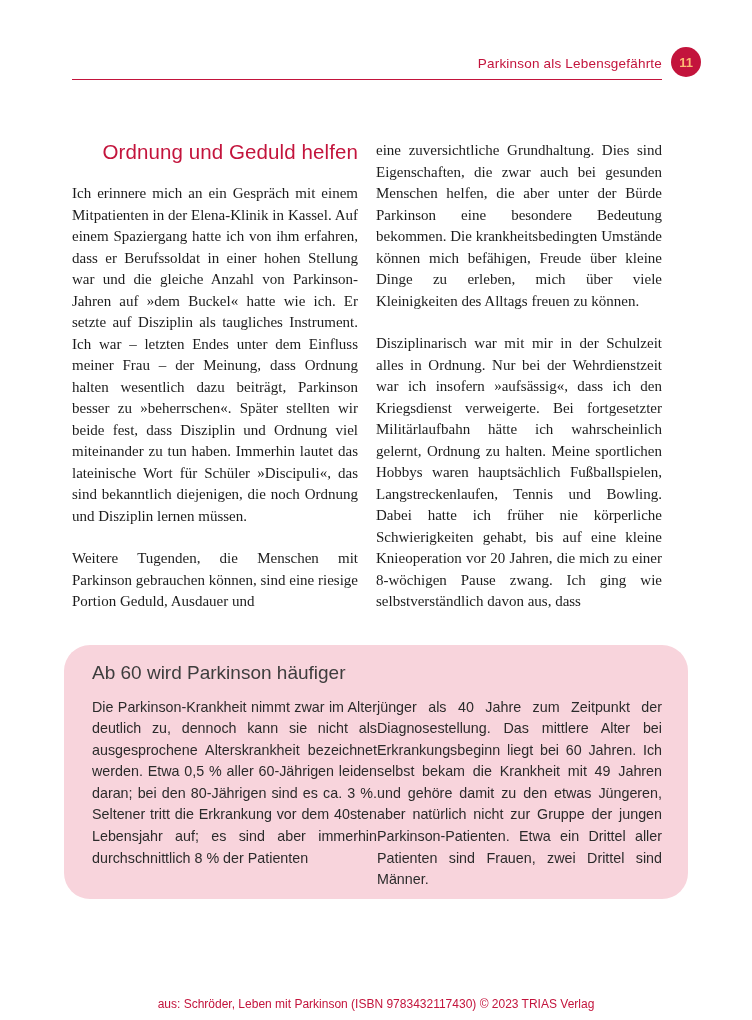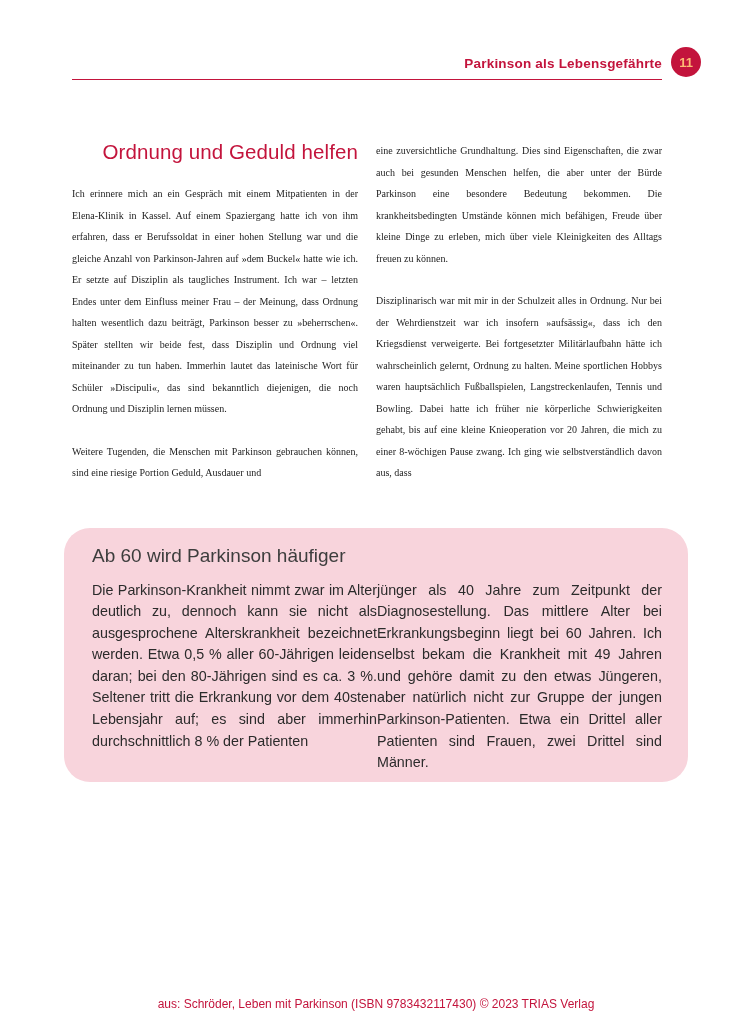--- a/index.html
+++ b/index.html
@@ -25,21 +25,21 @@
     position: relative;
     width: 100%;
   }
   .header-title-wrap {
     border-bottom: 1.5px solid var(--accent, #c3143c);
     padding-bottom: 7px;
     text-align: right;
   }
   .running-title {
     font-family: "Liberation Sans", sans-serif;
-    font-weight: bold;
+    font-weight: normal;
     font-size: 13.5px;
     letter-spacing: 0.2px;
     color: var(--accent, #c3143c);
   }
   .page-badge {
     position: absolute;
     right: -39px;
     top: -7px;
     width: 30px;
     height: 30px;
@@ -66,28 +66,28 @@
     font-family: "Liberation Sans", sans-serif;
     font-weight: normal;
     font-size: 20.5px;
     color: var(--accent, #c3143c);
     margin-bottom: 19px;
     letter-spacing: 0.1px;
     text-align: right;
   }
 
   .body-p {
-    font-size: 10px;
+    font-size: 15px;
     line-height: 21.5px;
     text-align: justify;
     hyphens: auto;
     -webkit-hyphens: auto;
     margin-bottom: 21px;
   }
-  .body-p:last-child { margin-bottom: 12px; }
+  .body-p:last-child { margin-bottom: 0; }
 
   
   .infobox {
     margin-top: 32px;
     margin-left: -8px;
     margin-right: -26px;
     background: var(--box-bg, #f8d4dc);
     border-radius: 26px;
     padding: 17px 26px 8px 28px;
   }

